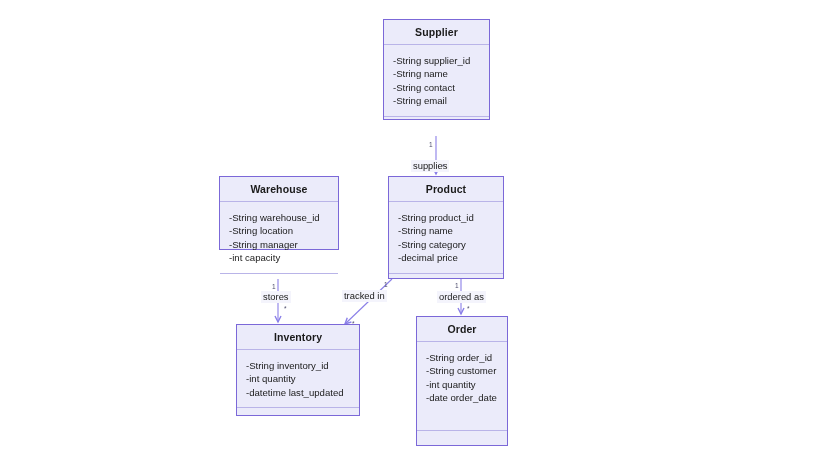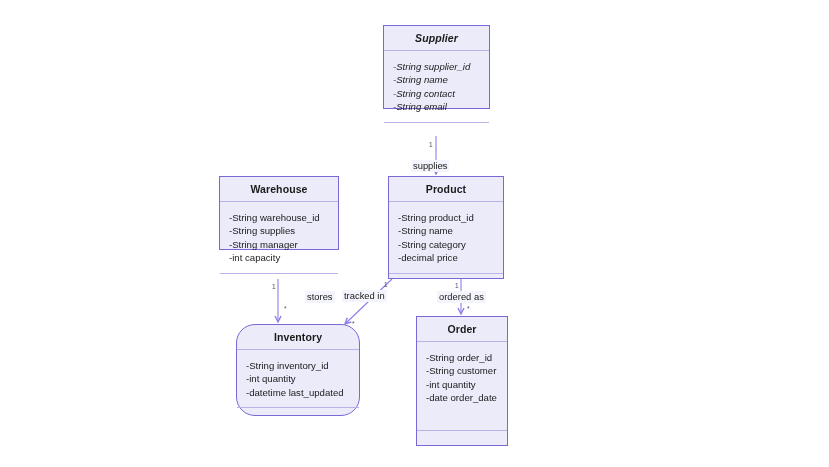--- a/index.html
+++ b/index.html
@@ -73,54 +73,54 @@
 
     <line x1="436" y1="136" x2="436" y2="174" stroke="#8a7fe8" stroke-width="1.1" marker-end="url(#arrowOpen)"></line>
 
     <line x1="278" y1="279" x2="278" y2="322" stroke="#8a7fe8" stroke-width="1.1" marker-end="url(#arrowOpen)"></line>
 
     <line x1="392" y1="279" x2="345" y2="324" stroke="#8a7fe8" stroke-width="1.1" marker-end="url(#arrowOpen)"></line>
 
     <line x1="461" y1="279" x2="461" y2="314" stroke="#8a7fe8" stroke-width="1.1" marker-end="url(#arrowOpen)"></line>
   </svg>
 
-  <div class="uml-class" style="left:383px;top:25px;width:107px;height:84px;font-style:italic;">
+  <div class="uml-class" style="left:383px;top:19px;width:107px;height:101px;">
     <div class="uml-title">Supplier</div>
     <div class="uml-attrs">
       <div class="uml-attr">-String supplier_id</div>
       <div class="uml-attr">-String name</div>
       <div class="uml-attr">-String contact</div>
       <div class="uml-attr">-String email</div>
     </div>
     <div class="uml-methods"></div>
   </div>
 
   <div class="uml-class" style="left:219px;top:176px;width:120px;height:74px;">
     <div class="uml-title">Warehouse</div>
     <div class="uml-attrs">
       <div class="uml-attr">-String warehouse_id</div>
-      <div class="uml-attr">-String supplies</div>
+      <div class="uml-attr">-String location</div>
       <div class="uml-attr">-String manager</div>
       <div class="uml-attr">-int capacity</div>
     </div>
     <div class="uml-methods"></div>
   </div>
 
   <div class="uml-class" style="left:388px;top:176px;width:116px;height:103px;">
     <div class="uml-title">Product</div>
     <div class="uml-attrs">
       <div class="uml-attr">-String product_id</div>
       <div class="uml-attr">-String name</div>
       <div class="uml-attr">-String category</div>
       <div class="uml-attr">-decimal price</div>
     </div>
     <div class="uml-methods"></div>
   </div>
 
-  <div class="uml-class" style="left:236px;top:324px;width:124px;height:92px;border-radius:19px;">
+  <div class="uml-class" style="left:236px;top:324px;width:124px;height:92px;">
     <div class="uml-title">Inventory</div>
     <div class="uml-attrs">
       <div class="uml-attr">-String inventory_id</div>
       <div class="uml-attr">-int quantity</div>
       <div class="uml-attr">-datetime last_updated</div>
     </div>
     <div class="uml-methods"></div>
   </div>
 
   <div class="uml-class" style="left:416px;top:316px;width:92px;height:130px;">
@@ -132,21 +132,21 @@
       <div class="uml-attr">-date order_date</div>
     </div>
     <div class="uml-methods"></div>
   </div>
 
   <div class="mult" style="left:429px;top:141px;">1</div>
   <div class="edge-label" style="left:411px;top:160px;">supplies</div>
   <div class="mult" style="left:442px;top:163px;">*</div>
 
   <div class="mult" style="left:272px;top:283px;">1</div>
-  <div class="edge-label" style="left:261px;top:291px;margin-left:44px;">stores</div>
+  <div class="edge-label" style="left:261px;top:291px;">stores</div>
   <div class="mult" style="left:284px;top:305px;">*</div>
 
   <div class="mult" style="left:384px;top:281px;">1</div>
   <div class="edge-label" style="left:342px;top:290px;">tracked in</div>
   <div class="mult" style="left:352px;top:320px;">*</div>
 
   <div class="mult" style="left:455px;top:282px;">1</div>
   <div class="edge-label" style="left:437px;top:291px;">ordered as</div>
   <div class="mult" style="left:467px;top:305px;">*</div>
 

